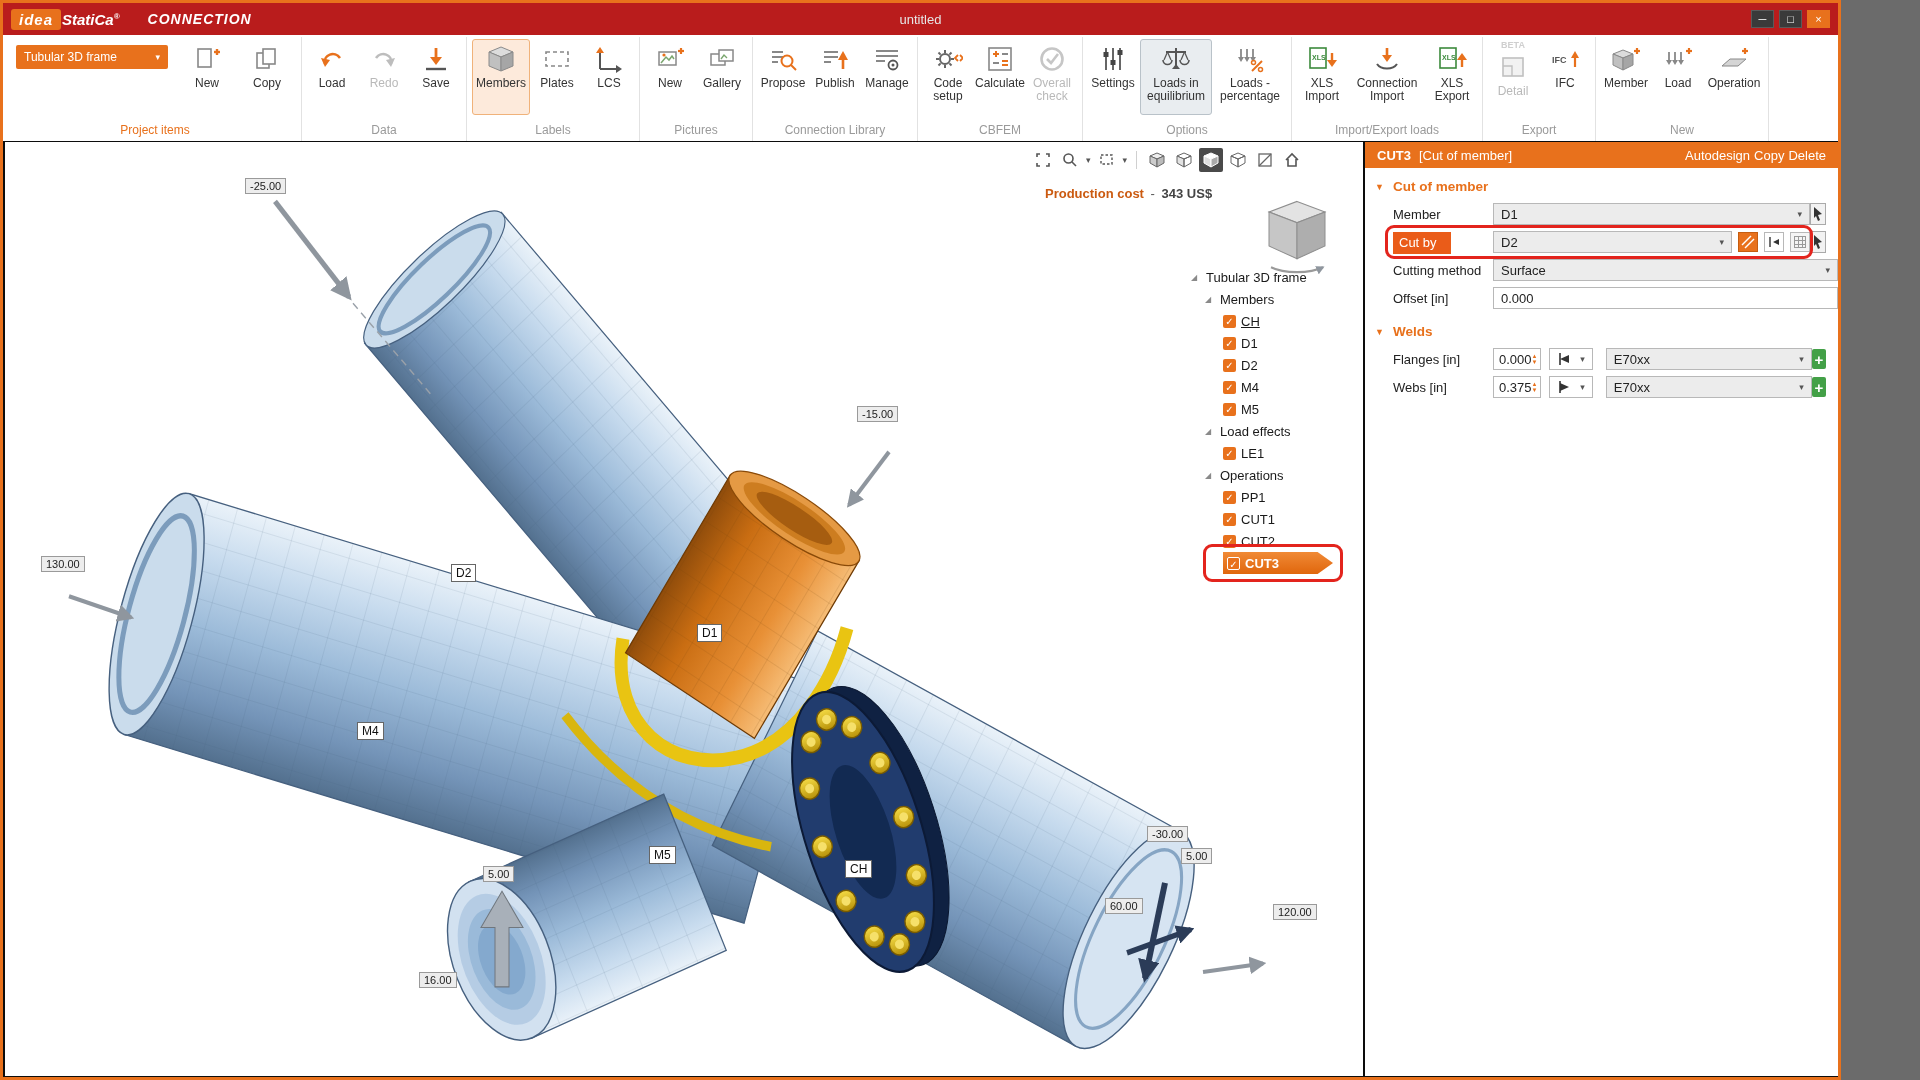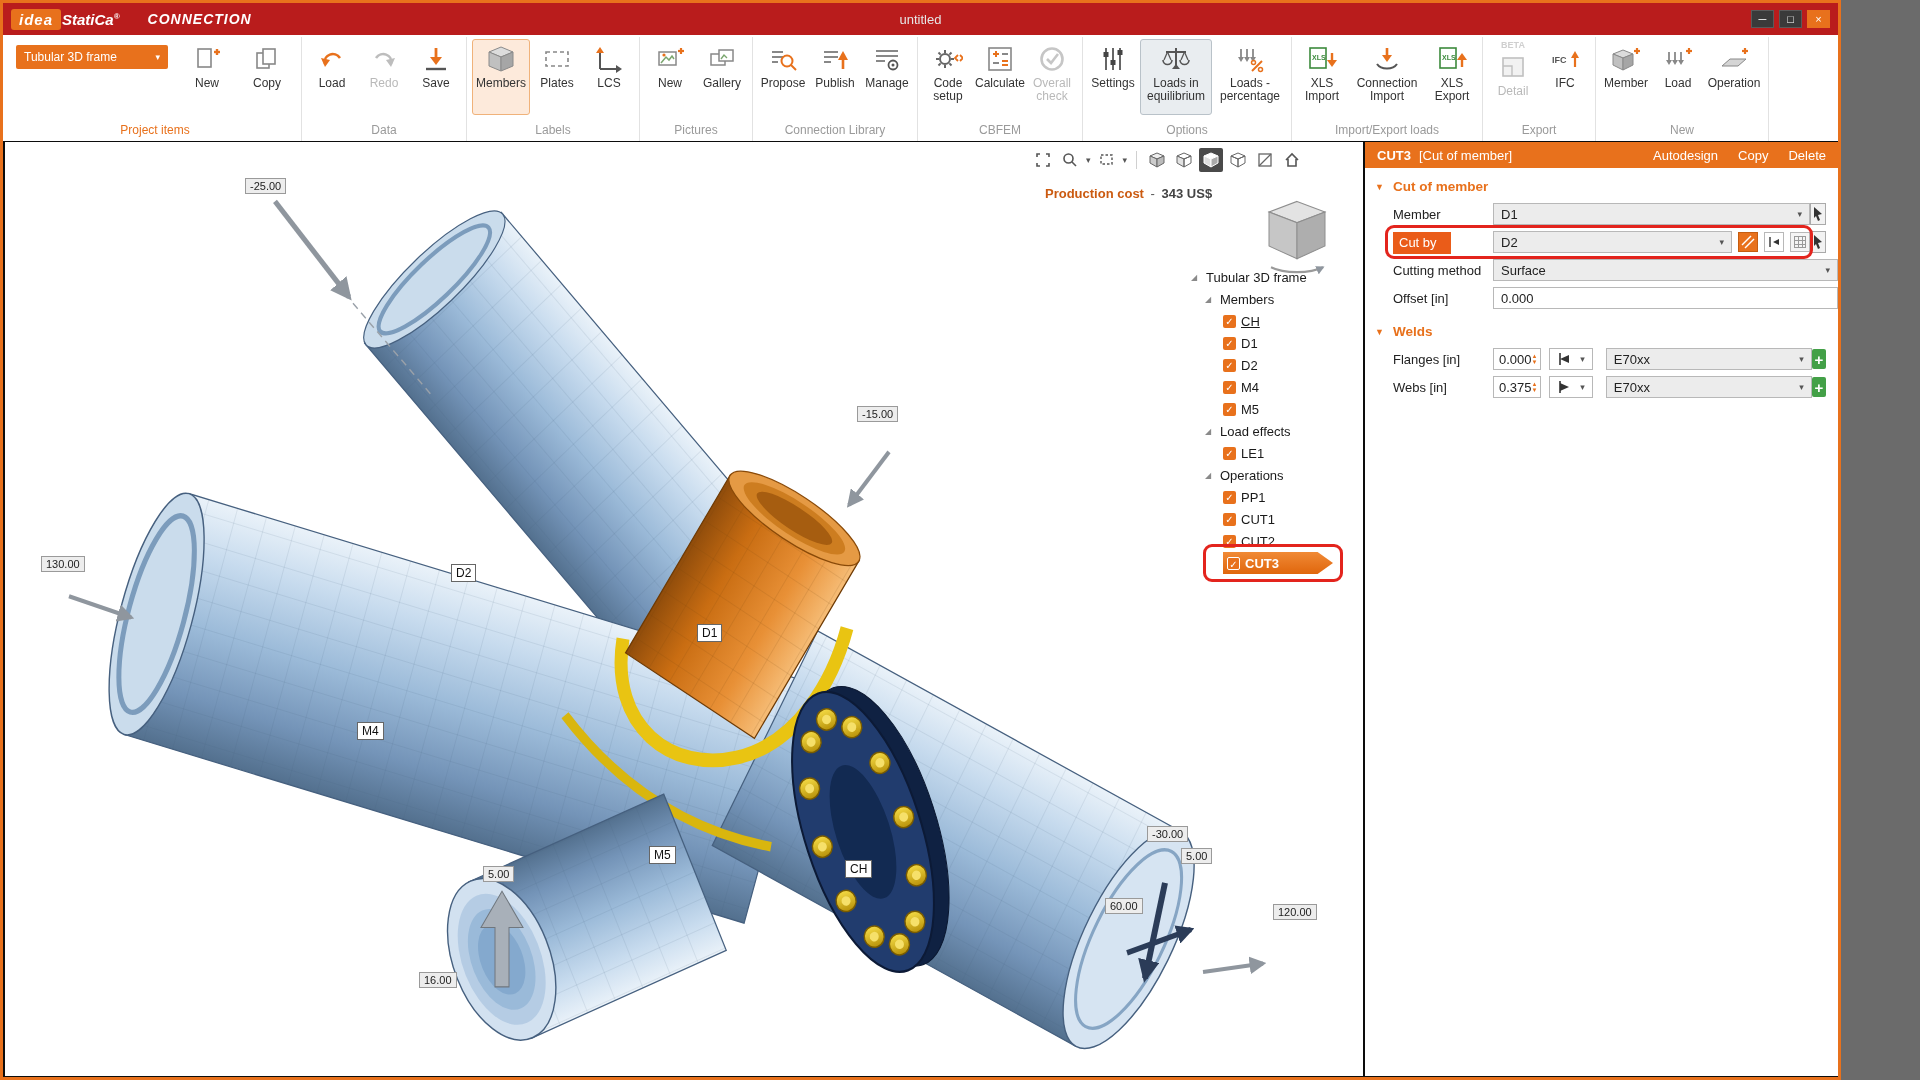--- a/index.html
+++ b/index.html
@@ -74,21 +74,21 @@
 .cb{width:13px;height:13px;background:#e8711c;border-radius:2px;color:#fff;font-size:10px;line-height:13px;text-align:center;flex:none}
 .u{text-decoration:underline}
 .cut3band{position:relative;display:flex;align-items:center;gap:5px;background:linear-gradient(#f08a36,#e0660c);color:#fff;height:22px;padding:0 16px 0 4px;clip-path:polygon(0 0,86% 0,100% 50%,86% 100%,0 100%);width:110px;font-weight:bold}
 .cut3band .cb{background:#e8711c;border:1px solid #fff}
 .annot{position:absolute;border:3px solid #e3241d;border-radius:9px;pointer-events:none;z-index:5}
 .tree .annot{left:12px;top:278px;width:140px;height:38px}
 
 
 .phead{height:26px;background:#e8711c;color:#fff;display:flex;align-items:center;padding:0 12px;gap:8px;font-size:13px}
 .ph-title{font-weight:bold}
-.ph-actions{margin-left:auto;display:flex;gap:20px}
+.ph-actions{margin-left:auto;display:flex;gap:4px}
 .psec{display:flex;align-items:center;gap:9px;color:#e8711c;font-weight:bold;font-size:13.5px;padding:11px 0 7px 10px}
 .tri{font-size:9px}
 .prow{display:flex;align-items:center;height:26px;padding-left:28px;position:relative;margin-bottom:2px;color:#222}
 .plab{width:100px;flex:none}
 .hl{background:#ea5c19;color:#fff;padding:3px 14px 4px 6px}
 .dd{height:22px;background:#ececec;border:1px solid #b8b8b8;display:flex;align-items:center;padding:0 7px;font-size:13px;color:#222}
 .dd .caret{margin-left:auto;color:#555;font-size:9px;padding-left:8px}
 .w-member{width:382px}
 .w-cutby{width:306px}
 .w-method{width:400px}

